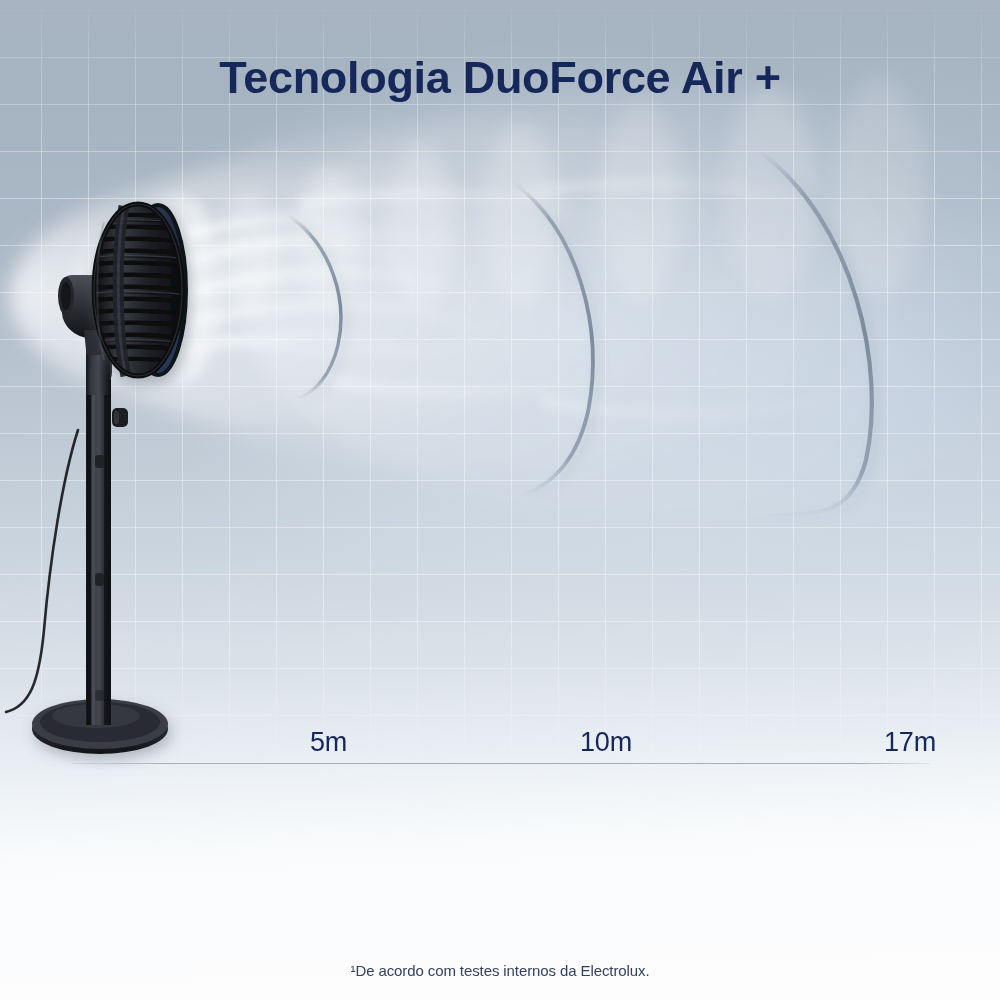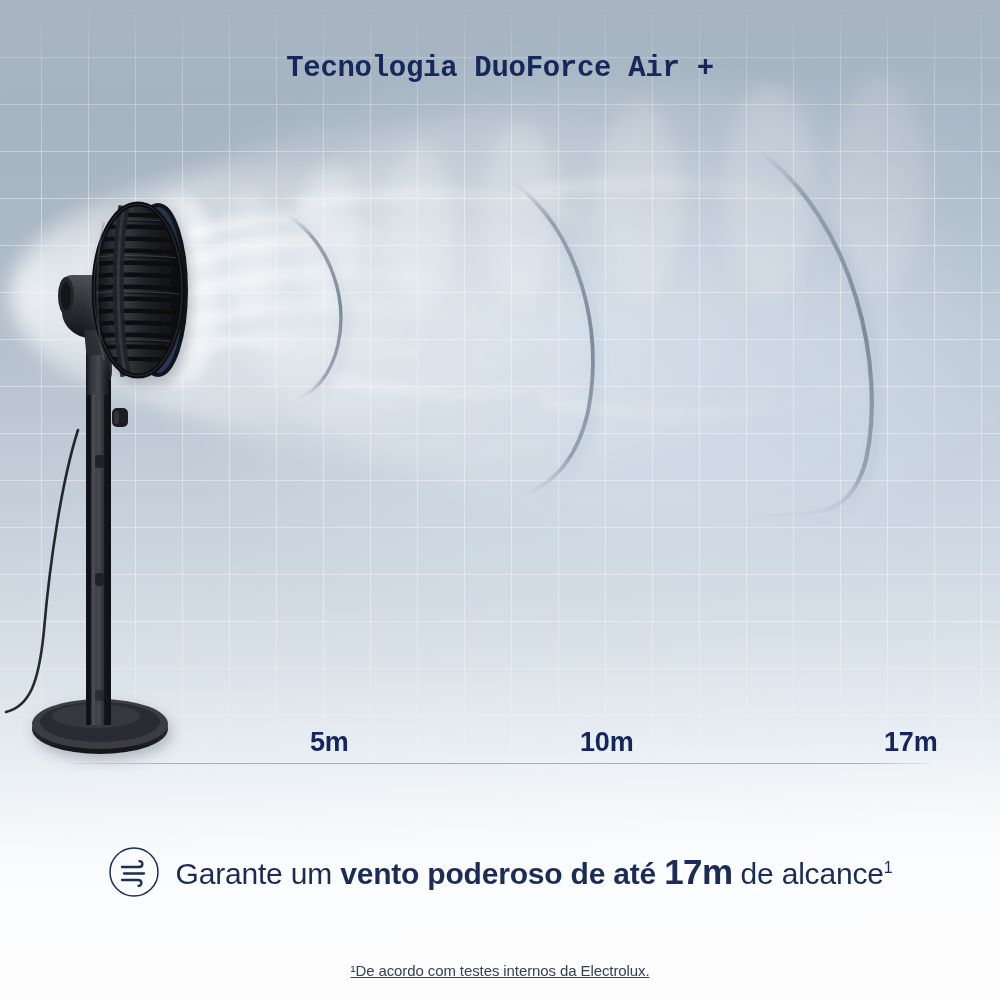--- a/index.html
+++ b/index.html
@@ -42,59 +42,58 @@
     background-size:47px 47px;
     background-position:-6px 10px;
     -webkit-mask-image: linear-gradient(to bottom, rgba(0,0,0,0) 0px, rgba(0,0,0,.55) 70px, rgba(0,0,0,.9) 200px, rgba(0,0,0,.85) 620px, rgba(0,0,0,.25) 740px, rgba(0,0,0,0) 785px);
             mask-image: linear-gradient(to bottom, rgba(0,0,0,0) 0px, rgba(0,0,0,.55) 70px, rgba(0,0,0,.9) 200px, rgba(0,0,0,.85) 620px, rgba(0,0,0,.25) 740px, rgba(0,0,0,0) 785px);
     opacity:.85;
   }
 
   
   .title{
     position:absolute; left:0; top:52px; width:1000px; text-align:center;
-    font-size:29px; font-weight:700; letter-spacing:-.3px;
+    font-size:45px; font-weight:700; letter-spacing:-.3px;
     color:#16285a;
-    font-family:Liberation Mono, monospace;
   }
 
   
   .flow-svg{ position:absolute; left:0; top:0; width:1000px; height:800px; }
 
   
   .fan{ position:absolute; left:0; top:0; width:400px; height:800px; }
 
   
   .scale-line{
     position:absolute; left:72px; top:763px; width:858px; height:1px;
     background:linear-gradient(to right, rgba(120,134,150,.12) 0%, rgba(120,134,150,.62) 12%, rgba(120,134,150,.62) 92%, rgba(120,134,150,.10) 100%);
   }
   .dist-label{
     position:absolute; top:727px;
-    font-size:27px; font-weight:700; color:#15265a; letter-spacing:-.2px;
+    font-size:27px; font-weight:400; color:#15265a; letter-spacing:-.2px;
     white-space:nowrap;
   }
 
   
   .tagline-row{
     position:absolute; left:0; top:846px; width:1000px;
     display:flex; align-items:center; justify-content:center; gap:16px;
   }
   .wind-badge{ width:52px; height:52px; flex:0 0 52px; }
   .tagline-text{
     font-size:30px; color:#1b2c57; letter-spacing:-.2px; white-space:nowrap;
   }
   .tagline-text .b{ font-weight:700; }
   .tagline-text .big{ font-weight:700; font-size:35px; letter-spacing:-.6px; }
   .tagline-text sup{ font-size:16px; vertical-align:super; }
 
   
   .footnote{
     position:absolute; left:0; top:962px; width:1000px; text-align:center;
-    font-size:15px; color:#33405c; letter-spacing:-.1px;text-decoration:underline;
+    font-size:15px; color:#33405c; letter-spacing:-.1px;
   }
 </style>
 </head>
 <body>
 
 <div id="stage">
 
   <div class="bg-base"></div>
   <div class="bg-sheen"></div>
   <div class="bg-grid"></div>
@@ -325,29 +324,16 @@
   </svg>
 
   <div class="title">Tecnologia DuoForce Air +</div>
 
   <div class="scale-line"></div>
 
   <div class="dist-label" style="left:310px">5m</div>
   <div class="dist-label" style="left:580px">10m</div>
   <div class="dist-label" style="left:884px">17m</div>
 
-  <div class="tagline-row">
-    <svg class="wind-badge" viewBox="0 0 52 52">
-      <circle cx="26" cy="26" r="24" fill="none" stroke="#1b2c57" stroke-width="1.5"></circle>
-      <g fill="none" stroke="#1b2c57" stroke-width="2.3" stroke-linecap="round">
-        <path d="M14,21 L31,21 C 35.5,21 35.5,15.2 31.4,15.2"></path>
-        <path d="M16,27.5 L36,27.5"></path>
-        <path d="M14,34 L30,34 C 34.5,34 34.5,39.8 30.4,39.8"></path>
-      </g>
-    </svg>
-    <div class="tagline-text">
-      <span>Garante um </span><span class="b">vento poderoso de até </span><span class="big">17m</span><span> de alcance</span><sup>1</sup>
-    </div>
-  </div>
 
   <div class="footnote">¹De acordo com testes internos da Electrolux.</div>
 
 </div>
 
 </body></html>

